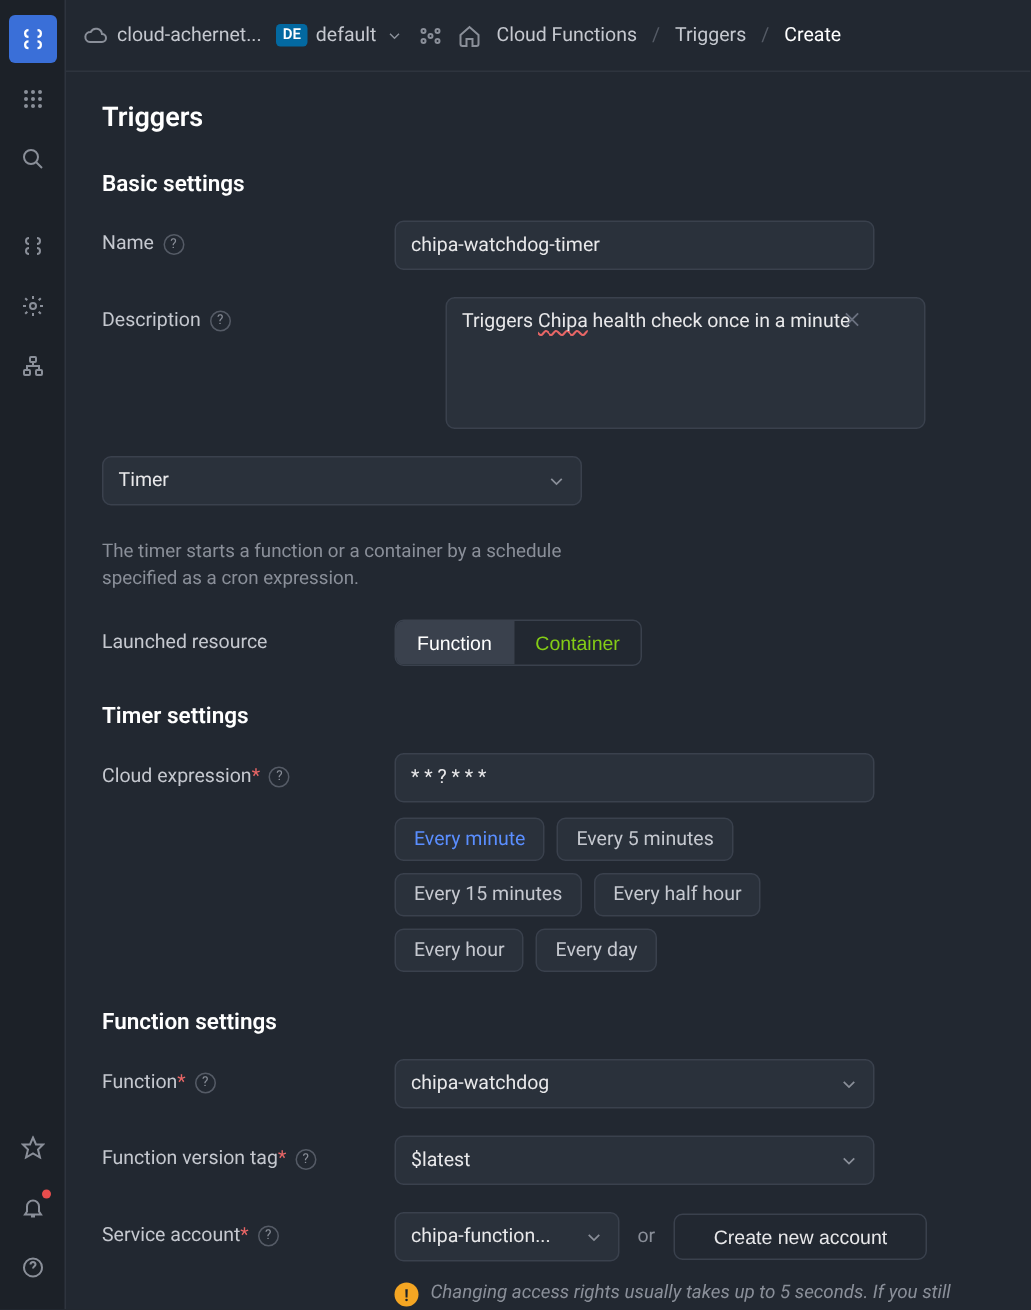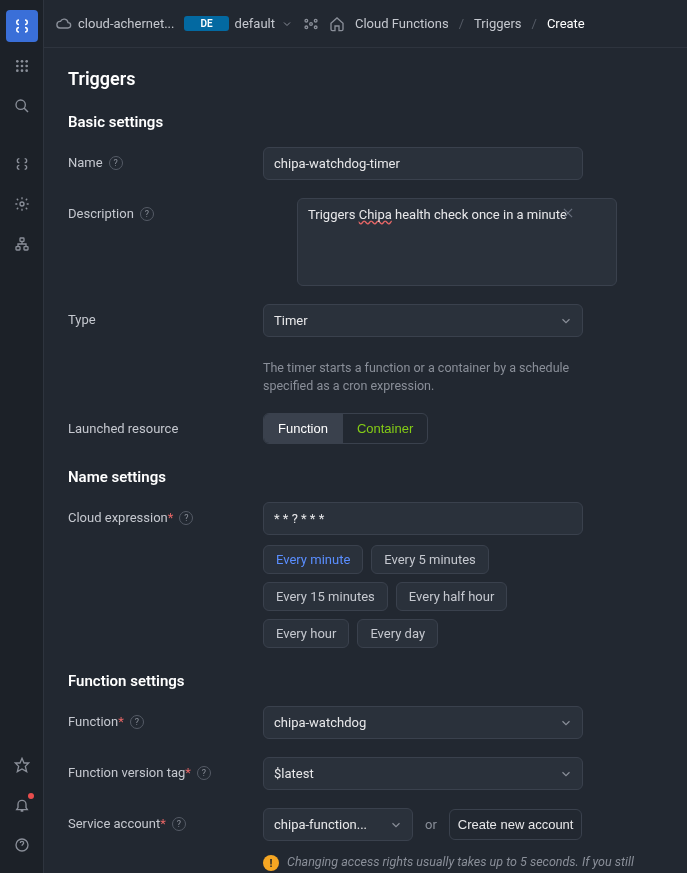--- a/index.html
+++ b/index.html
@@ -63,21 +63,21 @@
     display: flex; align-items: center; gap: 6px;
     color: #c5c8cf;
     max-width: 130px;
     overflow: hidden; white-space: nowrap; text-overflow: ellipsis;
   }
   .badge-de {
     background: #0369a1;
     color: #fff;
     font-size: 10px;
     font-weight: 600;
-    padding: 2px 16px;
+    padding: 2px 4px;
     border-radius: 3px;
   }
   .topbar .folder {
     display: flex; align-items: center; gap: 6px;
     color: #c5c8cf;
   }
   .topbar .icon { color: #8a8f99; display:flex; align-items:center; }
   .crumbs { display: flex; align-items: center; gap: 10px; color: #c5c8cf; }
   .crumb { cursor: pointer; }
   .crumb.sep { color: #555b66; cursor: default; }
@@ -178,21 +178,21 @@
   }
 
   .sa-row { display: flex; align-items: center; gap: 12px; }
   .sa-row .select-wrap { width: 150px; }
   .sa-row .or { color: #8a8f99; font-size: 13px; }
   .btn-outline {
     background: transparent;
     border: 1px solid #3a414d;
     border-radius: 6px;
     color: #e8e8ea;
-    padding: 7px 8px;
+    padding: 7px 26px;
     font-size: 13px;
     cursor: pointer;
   }
 
   .warn-row { display: flex; gap: 8px; margin-top: 12px; align-items: flex-start; max-width: 380px; }
   .warn-ico {
     width: 16px; height: 16px; border-radius: 50%;
     background: #f5a623;
     color: #1c2128;
     font-size: 11px; font-weight: 700;
@@ -347,23 +347,20 @@
             <svg width="14" height="14" viewBox="0 0 24 24" fill="none" stroke="currentColor" stroke-width="2">
                 <line x1="5" y1="5" x2="19" y2="19"></line>
                 <line x1="19" y1="5" x2="5" y2="19"></line>
               </svg>
           </span>
         </div>
       </div>
     </div>
 
     <div class="row">
-      <div class="row-label">
-        <span>Type</span>
-      </div>
       <div class="row-field">
         <div class="select-wrap">
           <div class="input">Timer</div>
           <span class="chev">
             <svg width="14" height="14" viewBox="0 0 24 24" fill="none" stroke="currentColor" stroke-width="2">
                 <polyline points="6 9 12 15 18 9"></polyline>
               </svg>
           </span>
         </div>
         <div class="help-text">The timer starts a function or a container by a schedule specified as a cron expression.</div>
@@ -375,21 +372,21 @@
         <span>Launched resource</span>
       </div>
       <div class="row-field">
         <div class="seg">
           <button class="active">Function</button>
           <button>Container</button>
         </div>
       </div>
     </div>
 
-    <h2 class="section-title">Name settings</h2>
+    <h2 class="section-title">Timer settings</h2>
 
     <div class="row">
       <div class="row-label">
         <span><span>Cloud expression</span><span class="req">*</span></span>
         <span class="help-ico">?</span>
       </div>
       <div class="row-field">
         <input class="input" value="* * ? * * *" style="">
         <div class="chips">
           <div class="chip active">Every minute</div>

